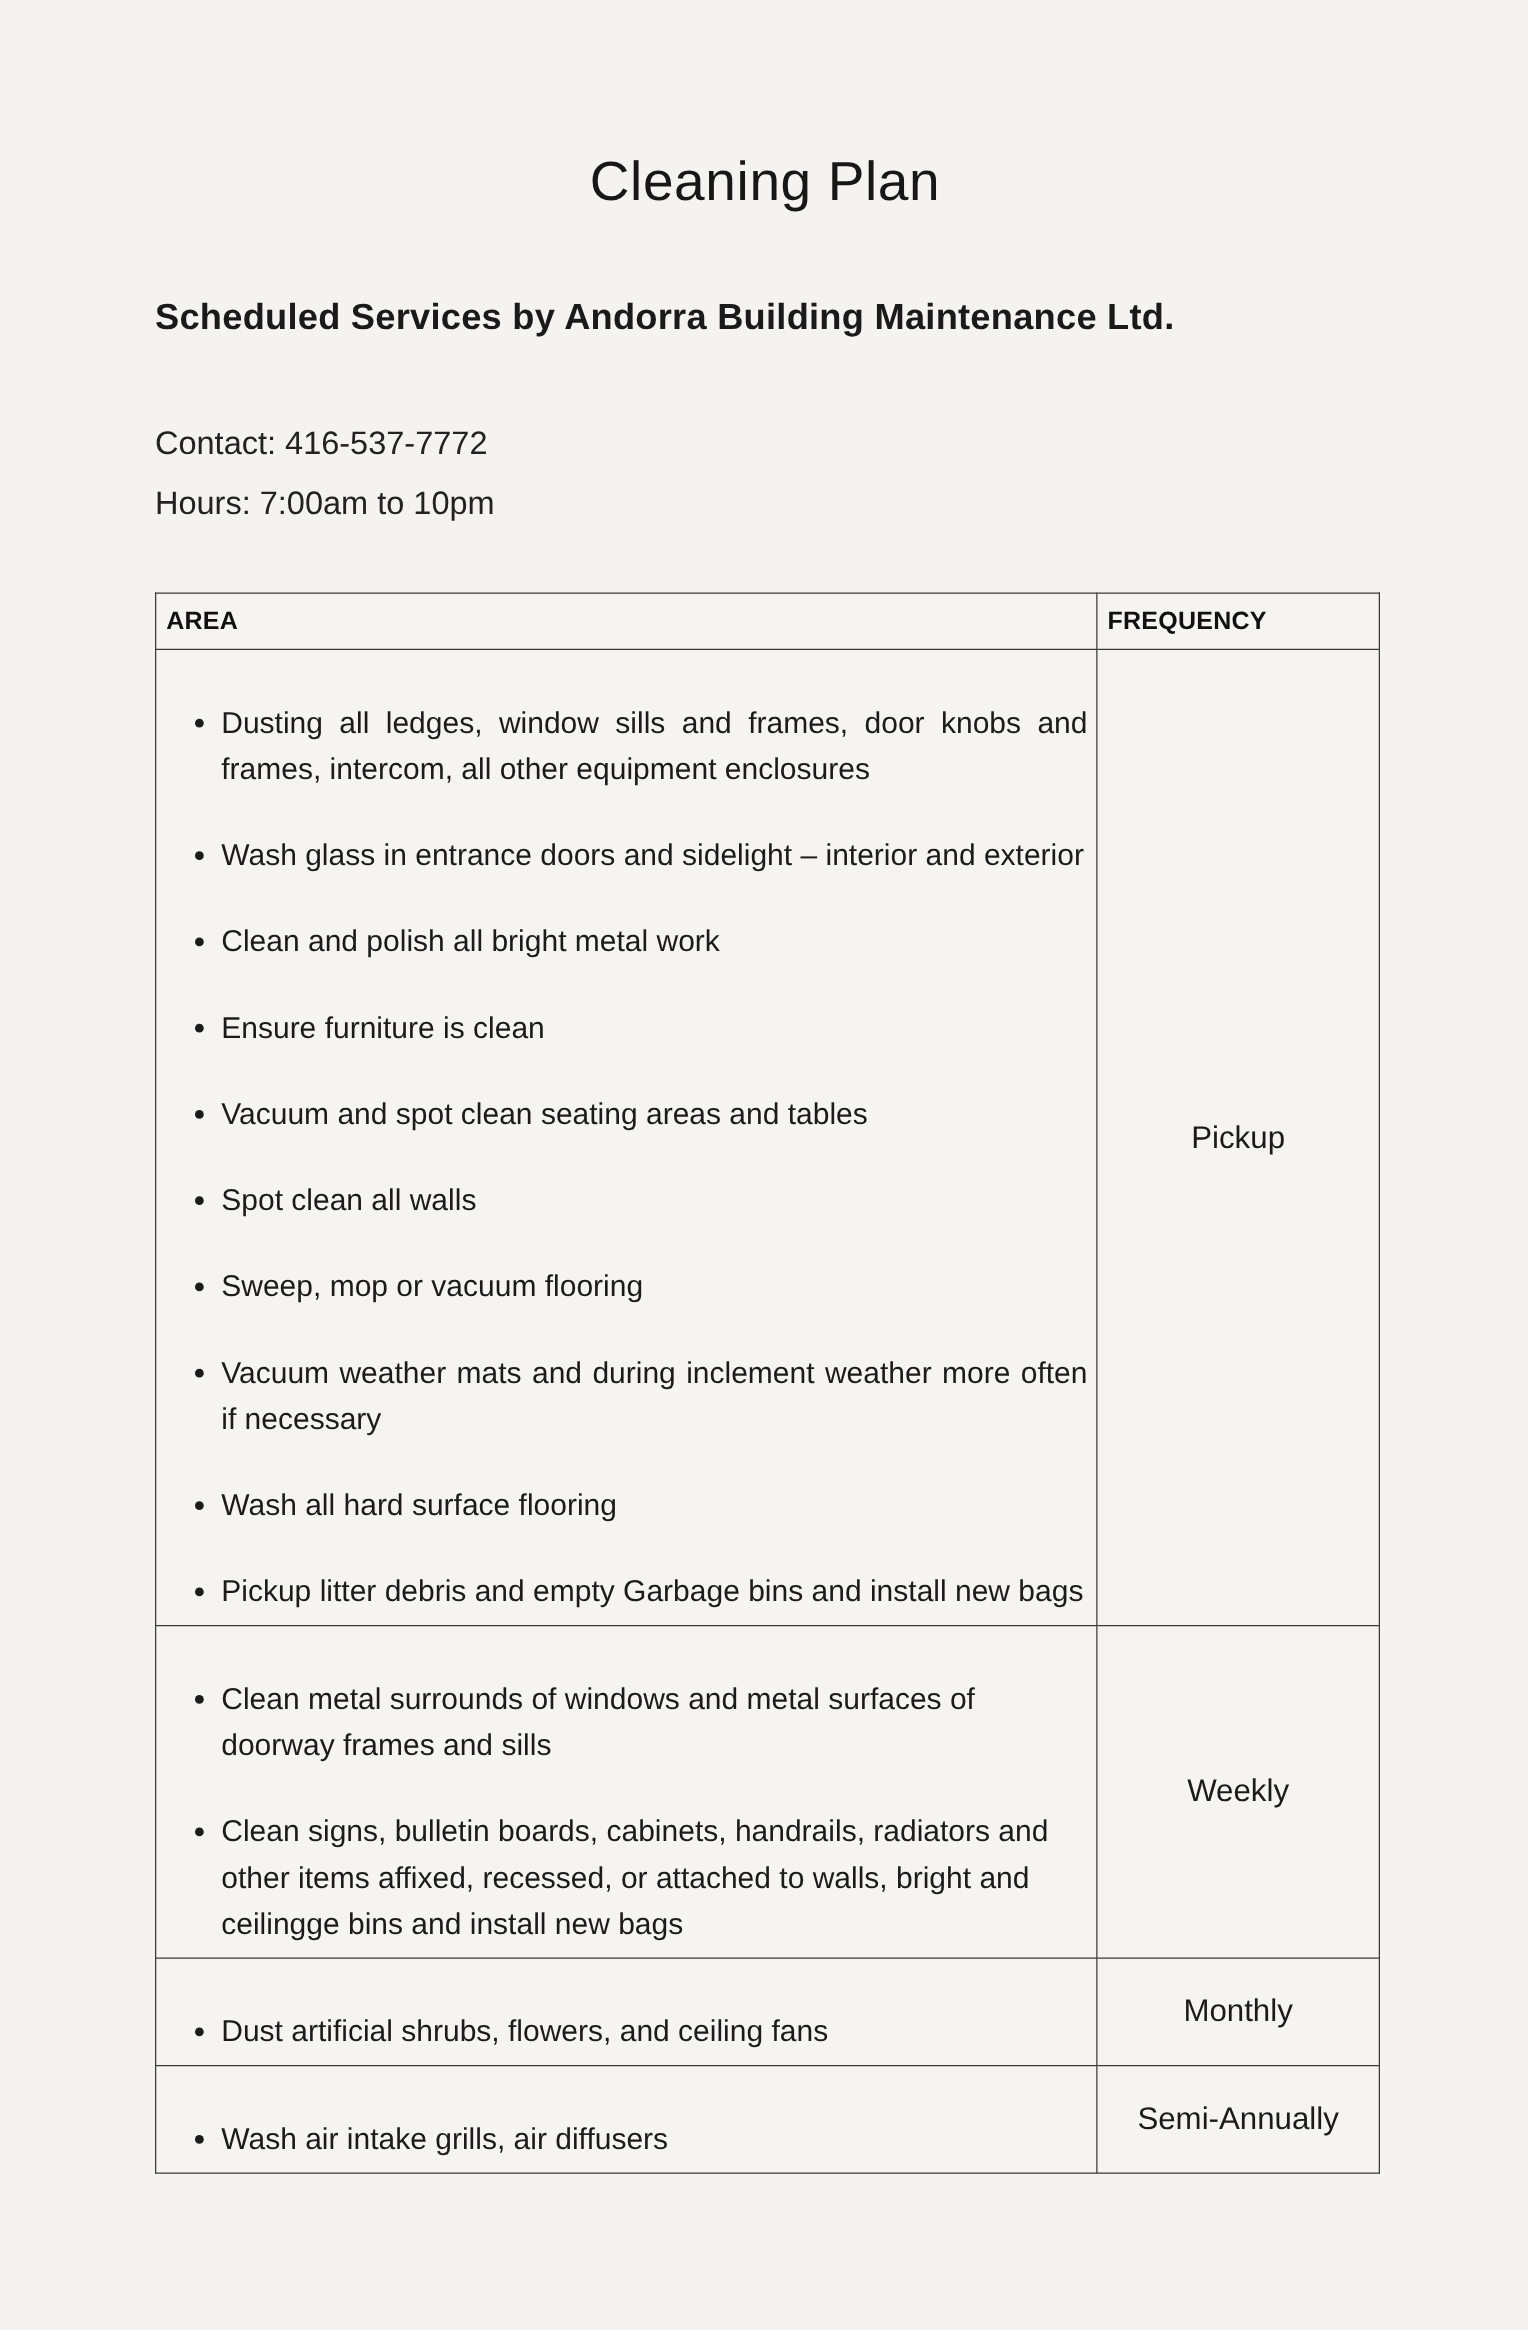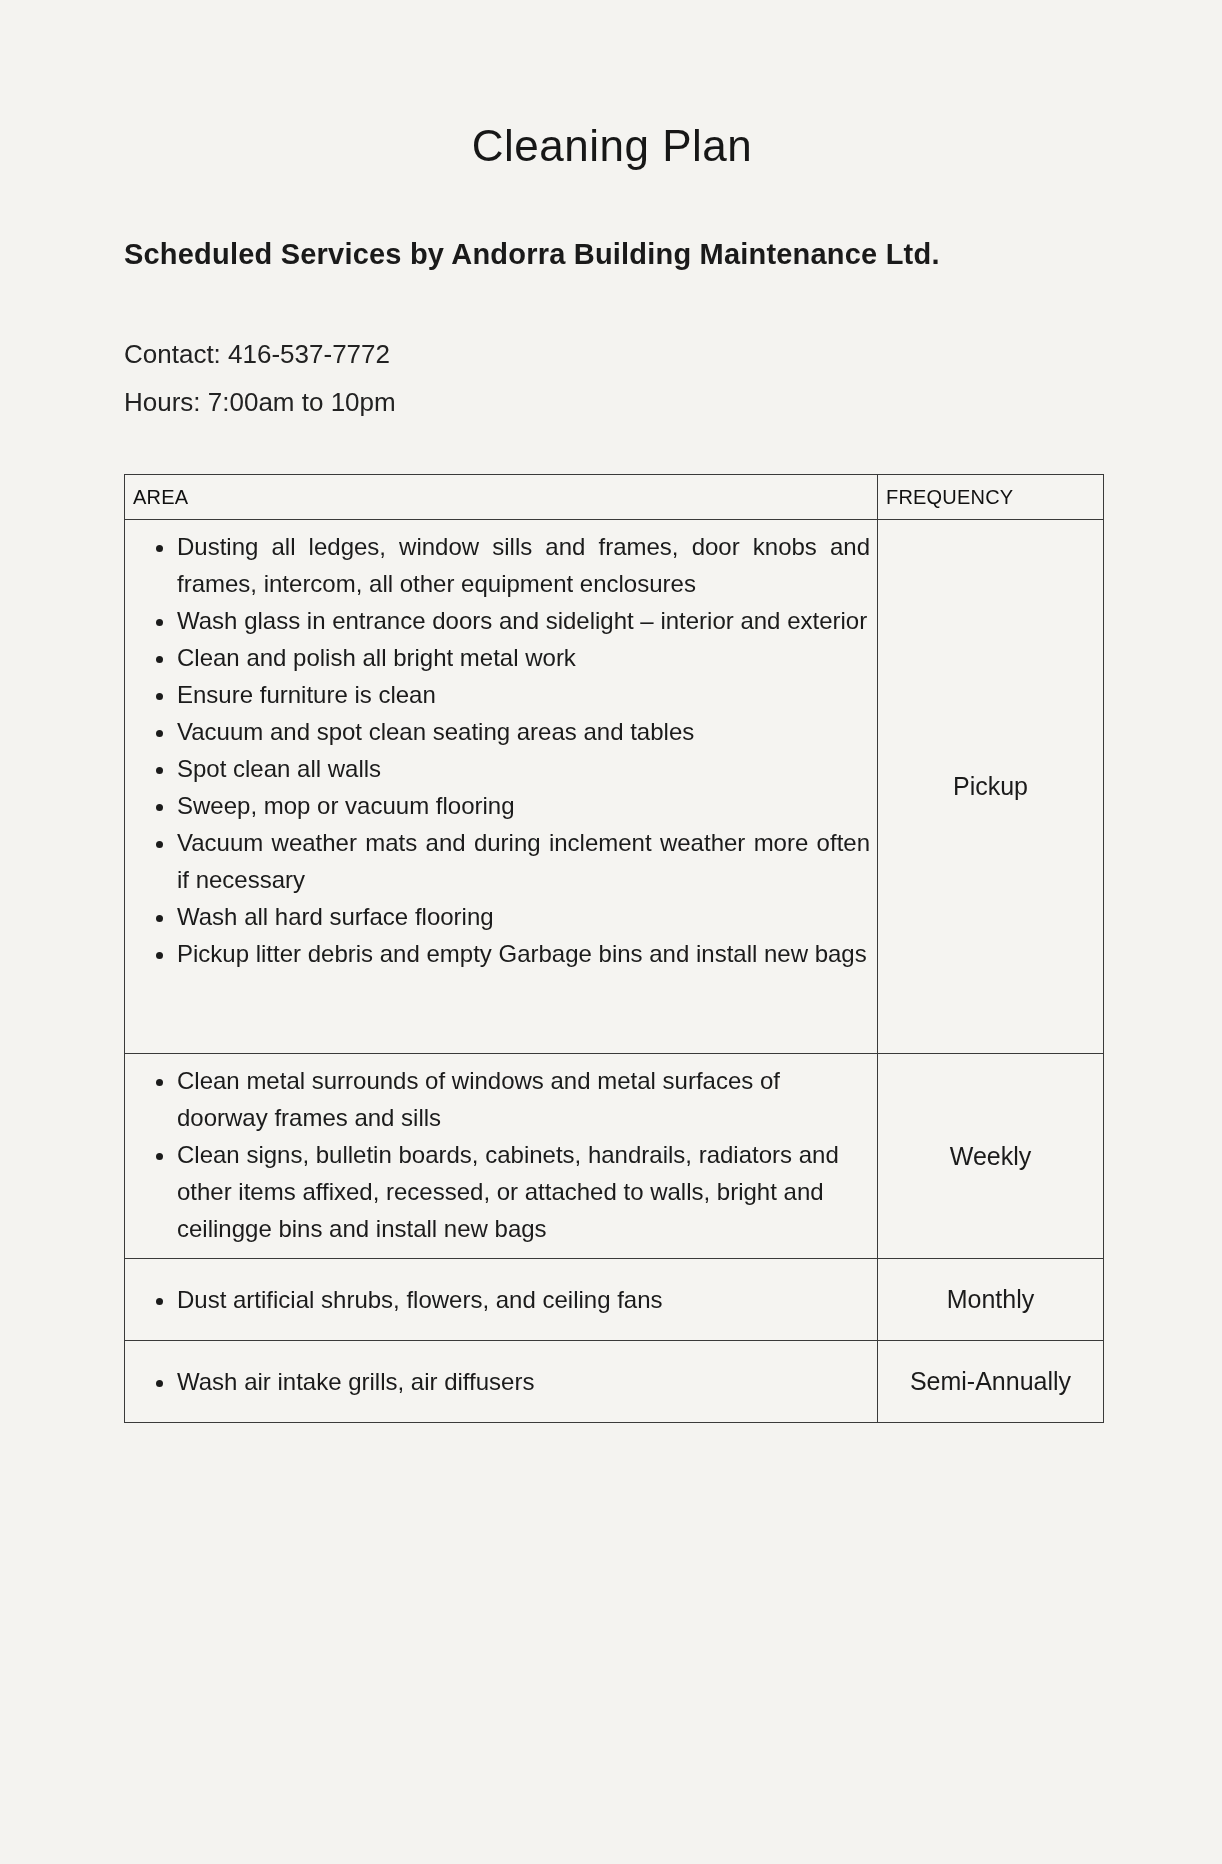--- a/index.html
+++ b/index.html
@@ -58,39 +58,39 @@
   table.schedule th, table.schedule td {
     border: 1.5px solid #3a3a3a;
     background: #f5f4f1;
   }
   col.col-area { width: 753px; }
   col.col-freq { width: 226px; }
   th.hdr {
     height: 45px;
     text-align: left;
     font-size: 20px;
-    font-weight: 400;
+    font-weight: 700;
     letter-spacing: 0.2px;
     padding: 4px 6px 4px 8px;
     vertical-align: middle;
     color: #111;
   }
   td.area-cell {
     vertical-align: top;
     padding: 8px 5px 8px 0;
     font-size: 24px;
     line-height: 37px;
     color: #1b1b1b;
   }
   td.area-cell ul {
     margin: 0;
     padding-left: 52px;
     list-style: disc outside;
   }
-  td.area-cell ul li { padding: 0; }
+  td.area-cell ul li { padding: 0; margin-top: 32px; }
   tr.row-daily td.area-cell ul { text-align: justify; padding-right: 2px; }
   tr.row-daily td.area-cell { height: 534px; }
   tr.row-weekly td.area-cell { height: 205px; }
   tr.row-monthly td.area-cell { height: 82px; vertical-align: middle; }
   tr.row-semi td.area-cell { height: 82px; vertical-align: middle; }
   td.freq-cell {
     vertical-align: middle;
     text-align: center;
     font-size: 25px;
     color: #1b1b1b;

